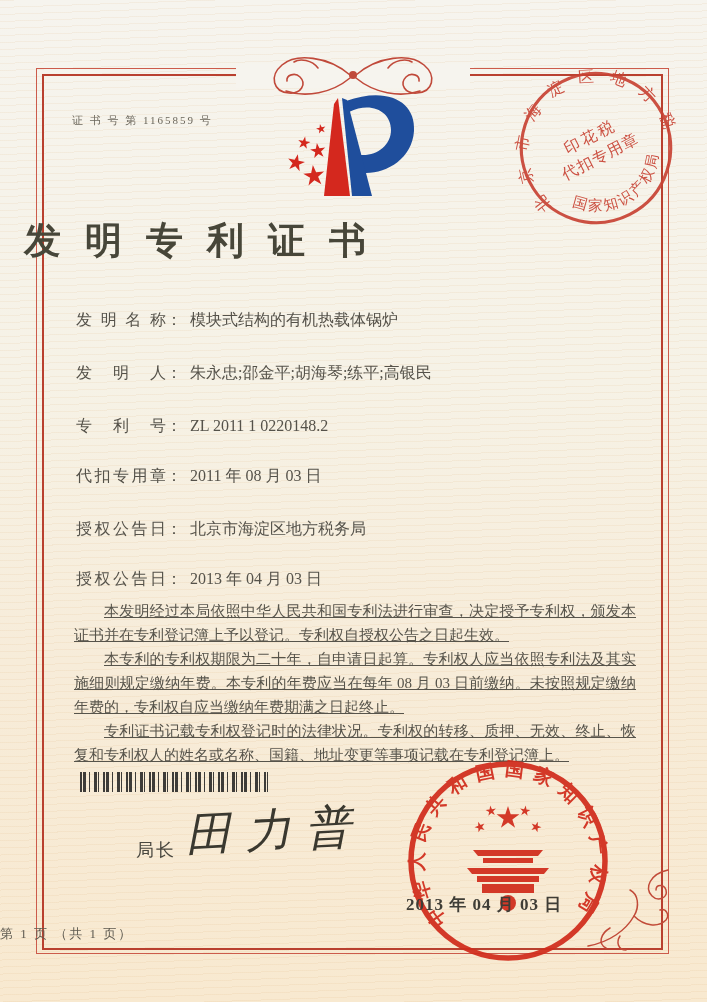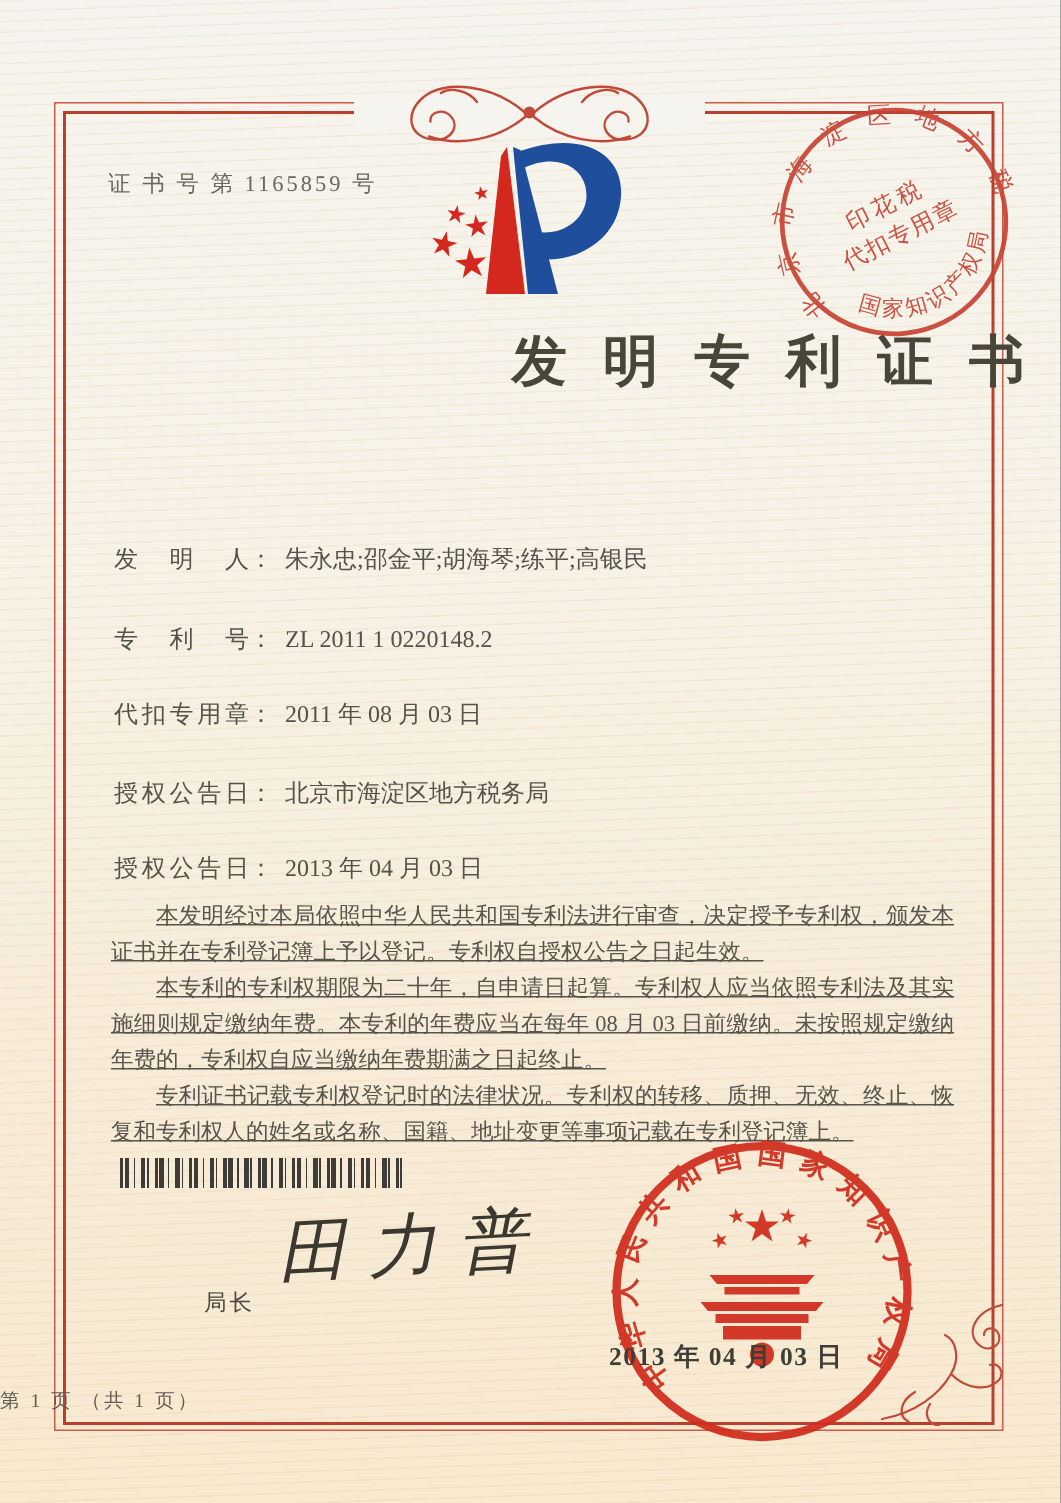--- a/index.html
+++ b/index.html
@@ -7,42 +7,42 @@
     position:relative;width:707px;height:1002px;margin:0 auto;overflow:hidden;
     font-family:"Liberation Serif","DejaVu Serif",serif;
     background:
       repeating-linear-gradient(178deg, rgba(214,160,96,0.10) 0 1px, rgba(0,0,0,0) 1px 7px),
       linear-gradient(180deg,#f6f4ee 0%,#f6f2e6 38%,#f7ecd9 66%,#f8e9d0 100%);
   }
   
   .frame-outer{position:absolute;left:36px;top:68px;width:631px;height:884px;border:1px solid #cc5b4b;}
   .frame-inner{position:absolute;left:42px;top:74px;width:617px;height:872px;border:2px solid #b9402f;}
   
-  .cert-no{position:absolute;left:72px;top:113px;font-size:15px;letter-spacing:2px;color:#6b675c;}
+  .cert-no{position:absolute;left:72px;top:113px;font-size:11px;letter-spacing:2px;color:#6b675c;}
   .logo{position:absolute;left:268px;top:84px;width:170px;height:122px;}
   .tax-stamp{position:absolute;left:512px;top:64px;width:168px;height:168px;transform:rotate(-27deg);opacity:.92;z-index:4;}
-  .title{position:absolute;left:0;top:216px;width:707px;text-align:right;
+  .title{position:absolute;left:0;top:216px;width:707px;text-align:left;
          font-size:37px;font-weight:bold;letter-spacing:24px;text-indent:24px;color:#474639;}
   
   .field-row{position:absolute;left:76px;font-size:16px;color:#55524a;white-space:nowrap;}
   .flabel{display:inline-block;width:90px;text-align:justify;text-align-last:justify;}
   .fcolon{margin:0 8px 0 0;}
   .r0{top:310px}.r1{top:363px}.r2{top:416px}.r3{top:466px}.r4{top:519px}.r5{top:569px}
   
   .body-text{position:absolute;left:74px;top:599px;width:562px;font-size:15px;line-height:24px;
              color:#57544b;text-align:justify;}
   .body-text p{margin:0;text-indent:2em;text-decoration:underline;}
   
   .barcode{position:absolute;left:80px;top:772px;width:188px;height:20px;opacity:.85;
     background:repeating-linear-gradient(90deg,
       #1d1d1d 0 2px,rgba(0,0,0,0) 2px 3px,#1d1d1d 3px 6px,rgba(0,0,0,0) 6px 9px,
       #1d1d1d 9px 10px,rgba(0,0,0,0) 10px 14px,#1d1d1d 14px 17px,rgba(0,0,0,0) 17px 18px,
       #1d1d1d 18px 19px,rgba(0,0,0,0) 19px 23px);}
   
-  .sig-label{position:absolute;left:136px;top:859px;font-size:15px;color:#49473f;letter-spacing:2px;}
+  .sig-label{position:absolute;left:136px;top:838px;font-size:18px;color:#49473f;letter-spacing:2px;}
   .sig-name{position:absolute;left:185px;top:800px;font-size:46px;font-style:italic;color:#3a382f;
             letter-spacing:14px;transform:rotate(-3deg);font-family:"DejaVu Serif","Liberation Serif",serif;}
   
   .seal{position:absolute;left:403px;top:756px;width:210px;height:210px;opacity:.93;z-index:4;}
   .seal-date{position:absolute;left:406px;top:893px;font-size:17px;font-weight:600;color:#3f3d36;
              letter-spacing:1px;z-index:6;}
   
   .footer{position:absolute;left:0;top:925px;width:707px;text-align:left;font-size:13px;
           color:#5f5b51;letter-spacing:2px;}
   
@@ -107,20 +107,23 @@
       <text font-size="14" fill="#c84334" letter-spacing="2" font-family="Liberation Serif,serif">
         <textPath href="#tsBot" startOffset="8">国家知识产权局</textPath>
       </text>
       <text x="80" y="73" text-anchor="middle" font-size="15" letter-spacing="3" fill="#c84334" font-family="Liberation Serif,serif">印花税</text>
       <text x="80" y="94" text-anchor="middle" font-size="15" letter-spacing="1" fill="#c84334" font-family="Liberation Serif,serif">代扣专用章</text>
     </svg>
   </div>
 
   <div class="title">发明专利证书</div>
 
+  <div class="field-row r0">
+    <span class="flabel">发明名称</span><span class="fcolon">：</span><span class="fvalue">模块式结构的有机热载体锅炉</span>
+  </div>
   <div class="field-row r1">
     <span class="flabel">发明人</span><span class="fcolon">：</span><span class="fvalue">朱永忠;邵金平;胡海琴;练平;高银民</span>
   </div>
   <div class="field-row r2">
     <span class="flabel">专利号</span><span class="fcolon">：</span><span class="fvalue">ZL 2011 1 0220148.2</span>
   </div>
   <div class="field-row r3">
     <span class="flabel">代扣专用章</span><span class="fcolon">：</span><span class="fvalue">2011 年 08 月 03 日</span>
   </div>
   <div class="field-row r4">

